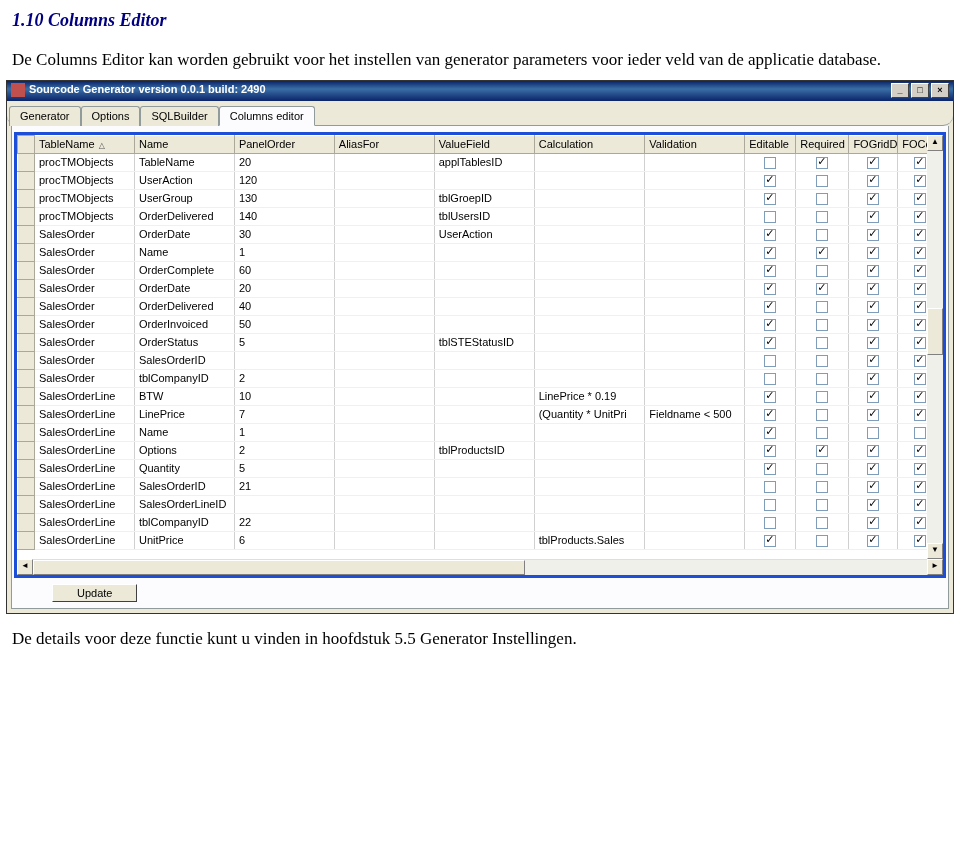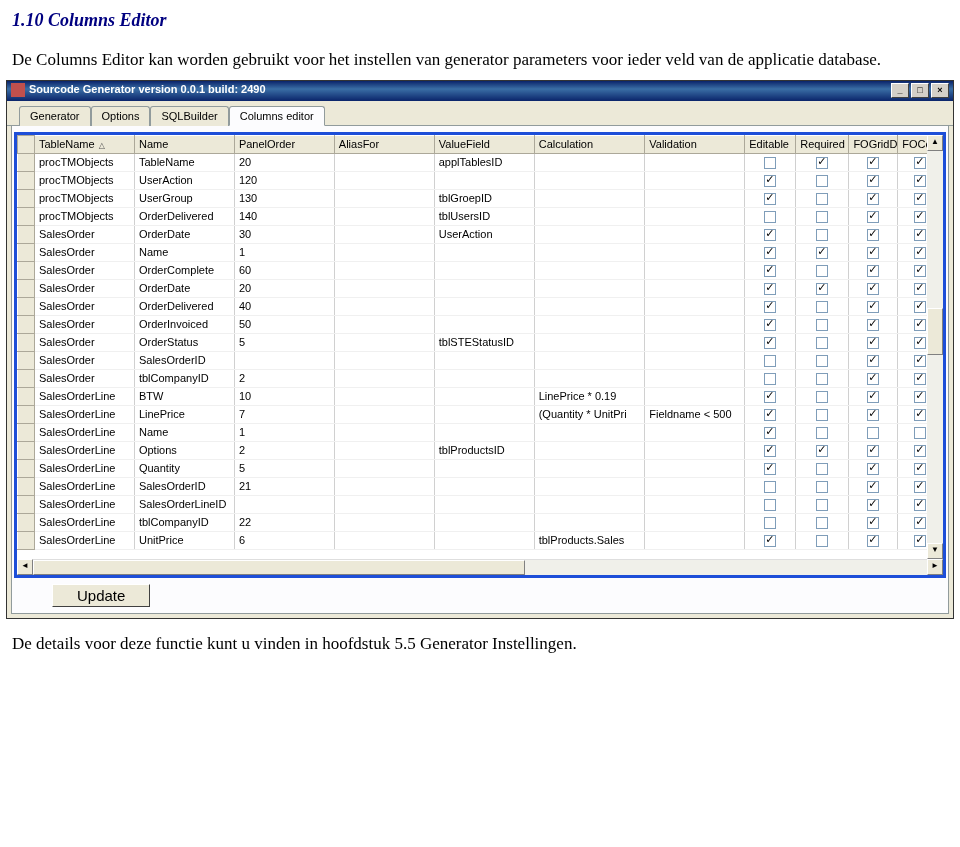--- a/index.html
+++ b/index.html
@@ -52,22 +52,23 @@
     border-right-color: #404040;
     border-bottom-color: #404040;
     font-size: 9px;
     text-align: center;
     line-height: 12px;
     color: #000;
     font-family: Arial;
   }
   .tabs {
     display: flex;
-    padding: 4px 4px 0 12px;
+    padding: 4px 4px 0 2px;
     border-bottom: 1px solid #919b9c;
+    border-radius: 10px;
   }
   .tab {
     padding: 3px 10px;
     background: #ece9d8;
     border: 1px solid #919b9c;
     border-bottom: none;
     margin-right: 0;
     border-radius: 3px 3px 0 0;
     position: relative;
     top: 1px;
@@ -203,21 +204,21 @@
     border-right-color:#808080;
     border-bottom-color:#808080;
   }
   .update-btn {
     margin: 6px 0 0 38px;
     padding: 2px 24px;
     background: #ece9d8;
     border: 1px solid #fff;
     border-right-color:#404040;
     border-bottom-color:#404040;
-    font-size: 15px;
+    font-size: 11px;
     cursor: pointer;
   }
   .sort-glyph { font-size: 8px; color:#555; margin-left:4px;}
 </style>
 </head>
 <body>
 
 <div class="doc-heading">1.10 Columns Editor</div>
 <p class="doc-text">De Columns Editor kan worden gebruikt voor het instellen van generator parameters voor ieder veld van de applicatie database.</p>
 

